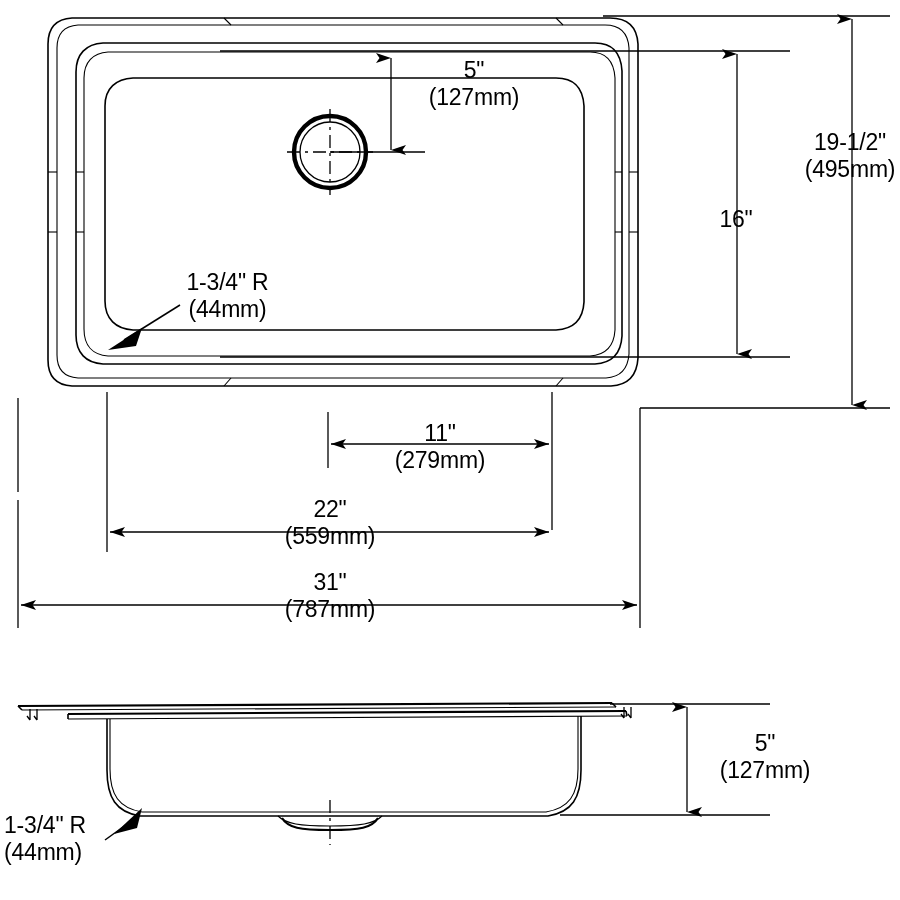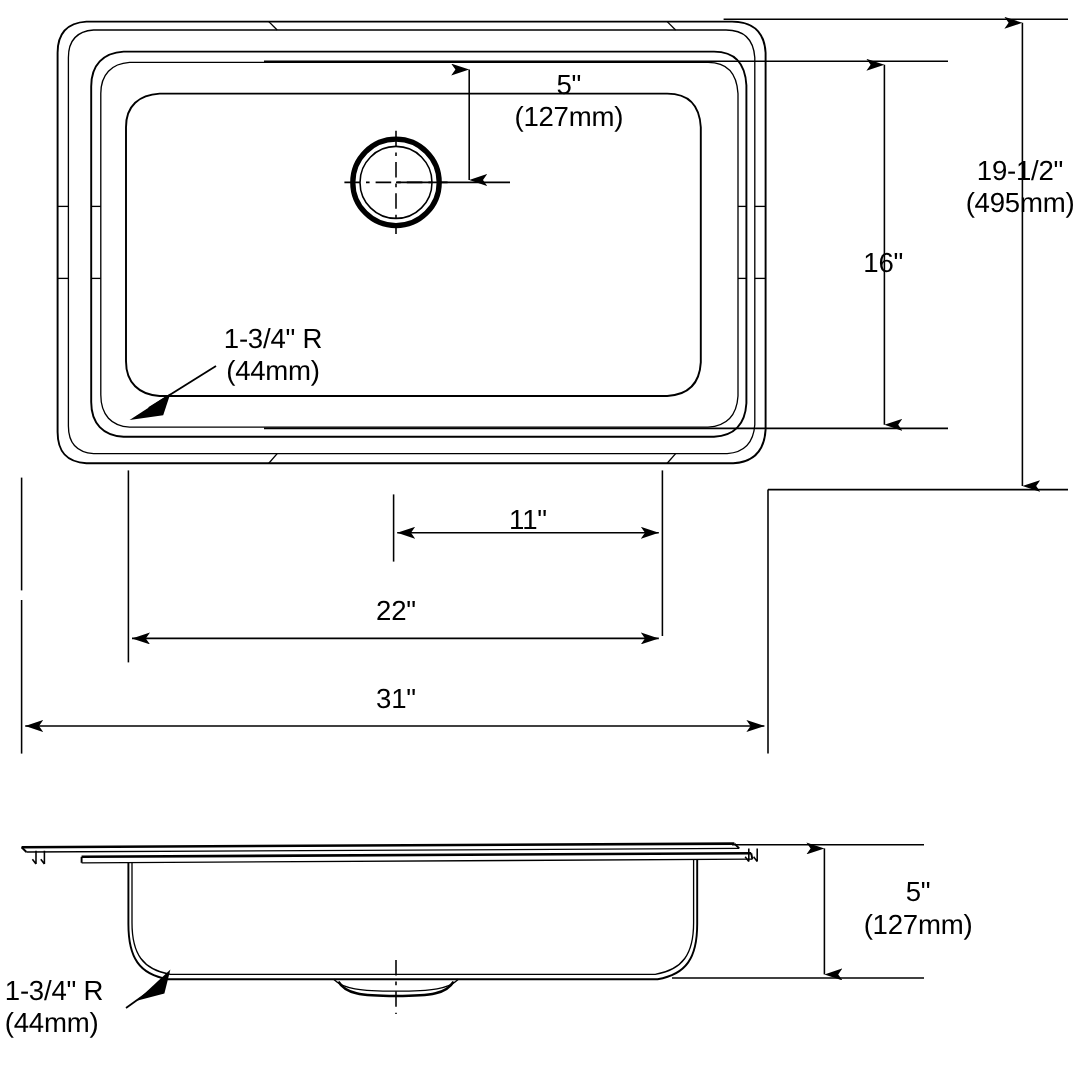--- a/index.html
+++ b/index.html
@@ -243,28 +243,31 @@
     <div>16"</div>
   </div>
 
   <div class="dimtext ctr" style="left:160px; top:269px; width:135px;">
     <div>1-3/4" R</div>
     <div>(44mm)</div>
   </div>
 
   <div class="dimtext ctr" style="left:370px; top:420px; width:140px;">
     <div>11"</div>
+    <div>(279mm)</div>
   </div>
 
   <div class="dimtext ctr" style="left:260px; top:496px; width:140px;">
     <div>22"</div>
+    <div>(559mm)</div>
   </div>
 
   <div class="dimtext ctr" style="left:260px; top:569px; width:140px;">
     <div>31"</div>
+    <div>(787mm)</div>
   </div>
 
   <div class="dimtext lft" style="left:4px; top:812px; width:150px;">
     <div>1-3/4" R</div>
     <div>(44mm)</div>
   </div>
 
   <div class="dimtext ctr" style="left:690px; top:730px; width:150px;">
     <div>5"</div>
     <div>(127mm)</div>

